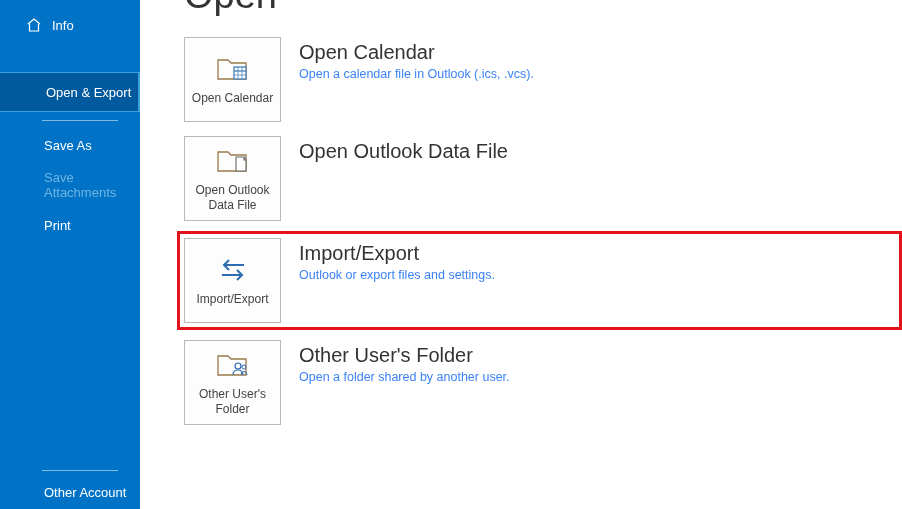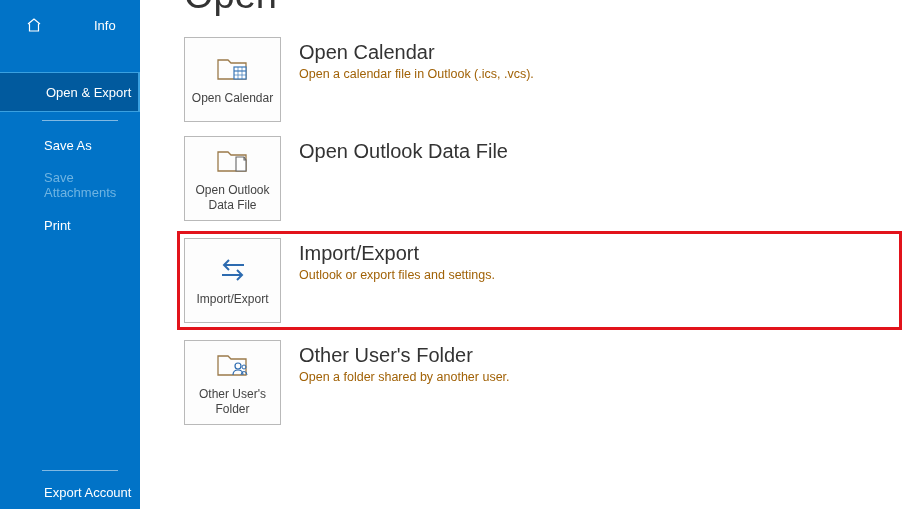--- a/index.html
+++ b/index.html
@@ -115,28 +115,28 @@
     padding-top: 4px;
   }
   .option-title {
     font-size: 20px;
     color: #333333;
     font-weight: 400;
     margin-bottom: 3px;
   }
   .option-desc {
     font-size: 12.5px;
-    color: #a16207;
+    color: #3b82f6;
   }
 </style>
 </head>
 <body>
 
 <div class="sidebar">
-  <div class="sidebar-item" style="margin-top:5px;gap:42px;">
+  <div class="sidebar-item" style="margin-top:5px;">
     <span class="icon">
       <svg width="16" height="16" viewBox="0 0 16 16" fill="none" stroke="#ffffff" stroke-width="1.2">
         <path d="M2 7 L8 2 L14 7"></path>
           <path d="M3.5 6.5 V14 H12.5 V6.5"></path>
       </svg>
     </span>
     <span>Info</span>
   </div>
 
   <div class="sidebar-item selected">
@@ -153,21 +153,21 @@
     <span>Save Attachments</span>
   </div>
 
   <div class="sidebar-item indent">
     <span>Print</span>
   </div>
 
   <div class="sidebar-bottom">
     <div class="sidebar-divider"></div>
     <div class="sidebar-item indent" style="height:34px;">
-      <span>Export Account</span>
+      <span>Other Account</span>
     </div>
   </div>
 </div>
 
 <div class="main">
   <div class="page-title">Open</div>
 
   <div class="option-row">
     <div class="tile">
       <div class="tile-icon">

